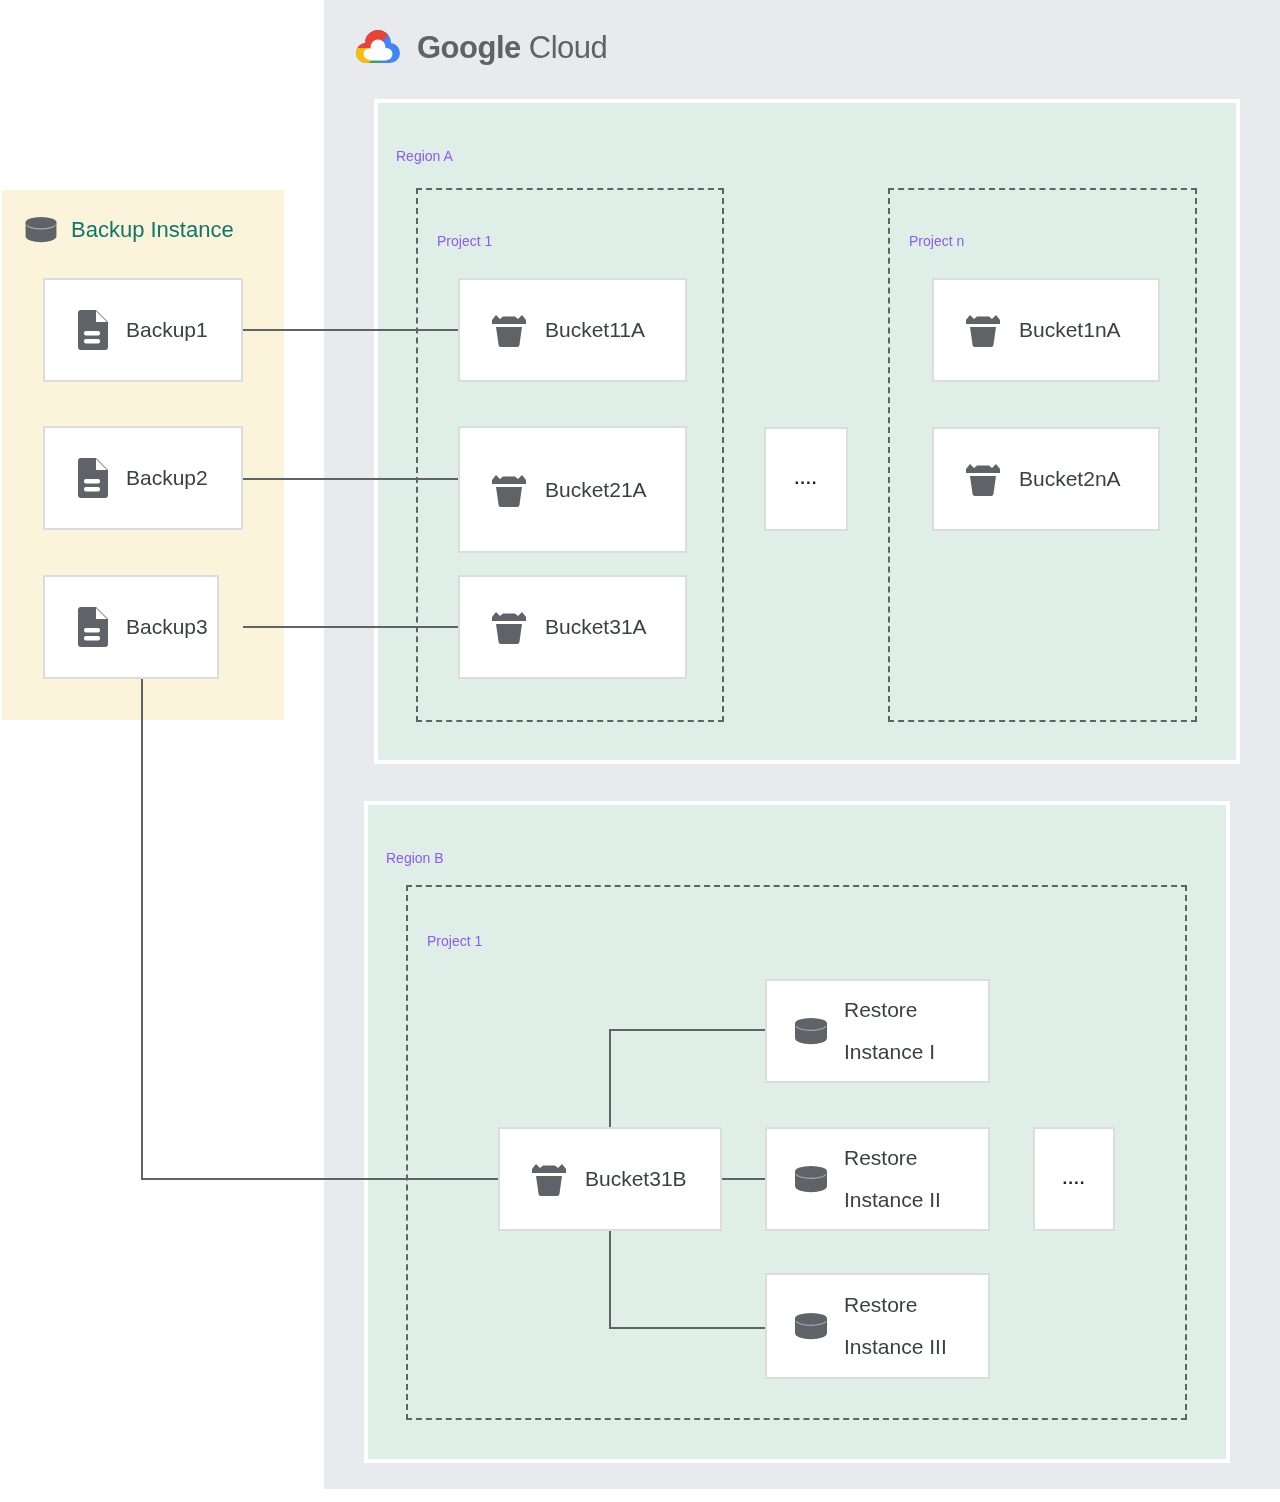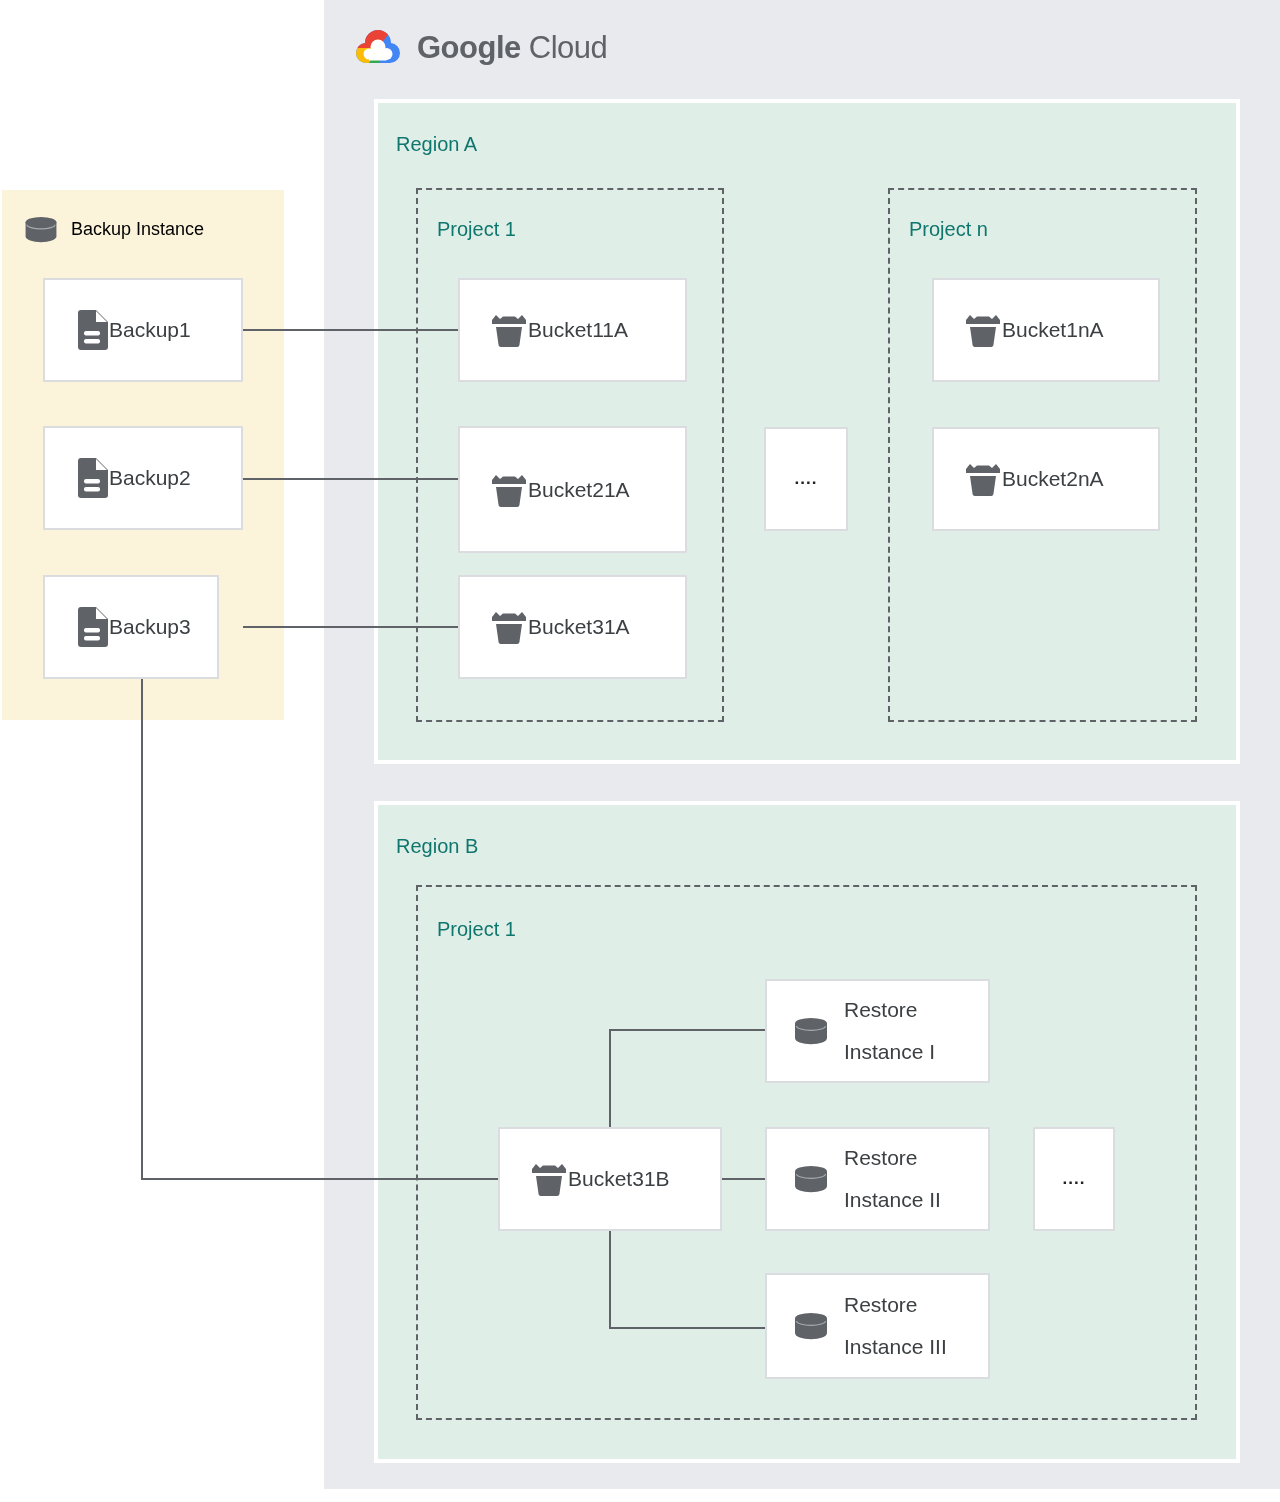--- a/index.html
+++ b/index.html
@@ -26,47 +26,47 @@
 
   
   .backup-panel{
     left:2px;top:190px;width:282px;height:530px;
     background:#FBF4DB;
   }
   .backup-header{
     position:absolute;left:20px;top:26px;
     display:flex;align-items:center;gap:11px;
   }
-  .panel-title{font-size:18px;color:#000000;}
+  .panel-title{font-size:22px;color:#0f766e;}
 
   
   .region{
     background:#DFEEE6;
     border:4px solid #ffffff;
     box-sizing:border-box;
   }
   .region-a{left:374px;top:99px;width:866px;height:665px;}
-  .region-b{left:374px;top:801px;width:866px;height:662px;}
-  .zone-label{font-size:20px;color:#0f766e;line-height:22px;white-space:nowrap;}
+  .region-b{left:364px;top:801px;width:866px;height:662px;}
+  .zone-label{font-size:14px;color:#8b5cf6;line-height:22px;white-space:nowrap;margin-top:12px;}
 
   
   .project{
     position:absolute;
     border:2px dashed #5F6368;
     box-sizing:border-box;
   }
 
   
   .node{
     position:absolute;
     background:#ffffff;
     border:2px solid #DADCE0;
     box-sizing:border-box;
     display:flex;align-items:center;
-    padding-left:30px;
+    padding-left:30px;gap:17px;
     z-index:3;
   }
   .node-label{font-size:21px;color:#3C4043;line-height:28px;white-space:nowrap;}
   .node-label .l2{display:block;margin-top:14px;}
   .icon{display:flex;align-items:center;flex:0 0 auto;}
 
   .dots-box{
     position:absolute;background:#ffffff;border:2px solid #DADCE0;
     box-sizing:border-box;display:flex;align-items:center;justify-content:center;
     z-index:3;

